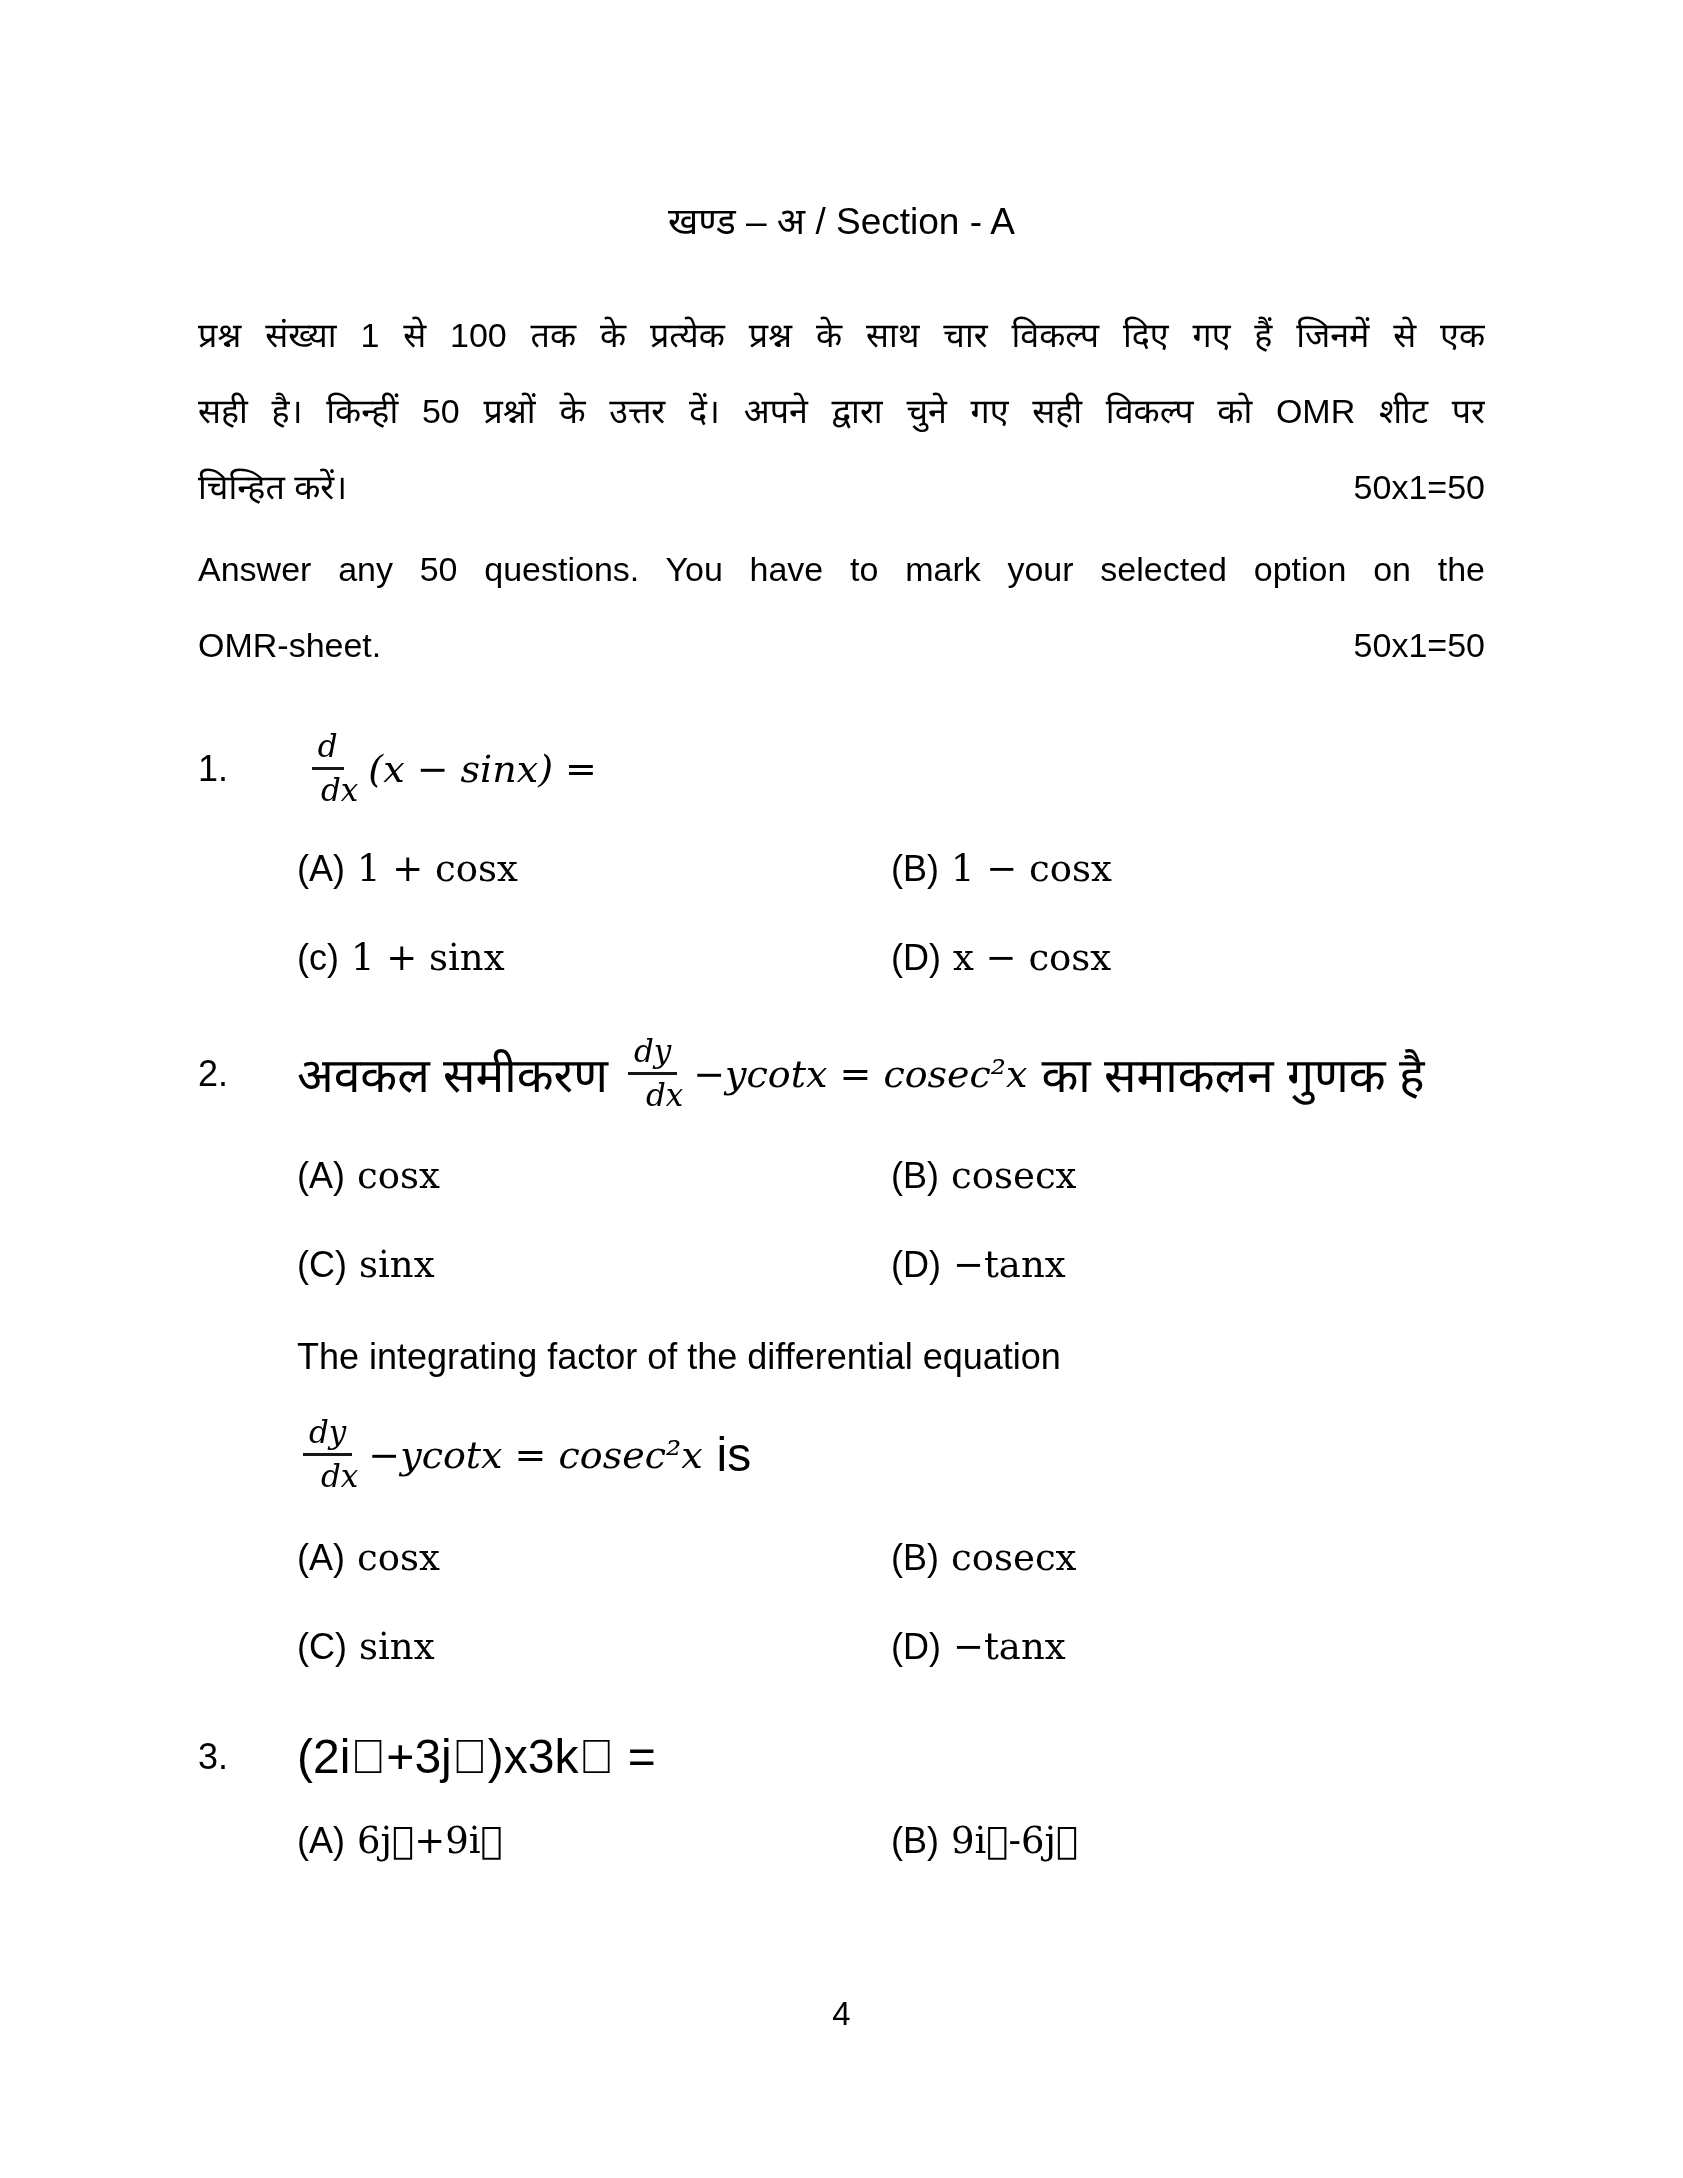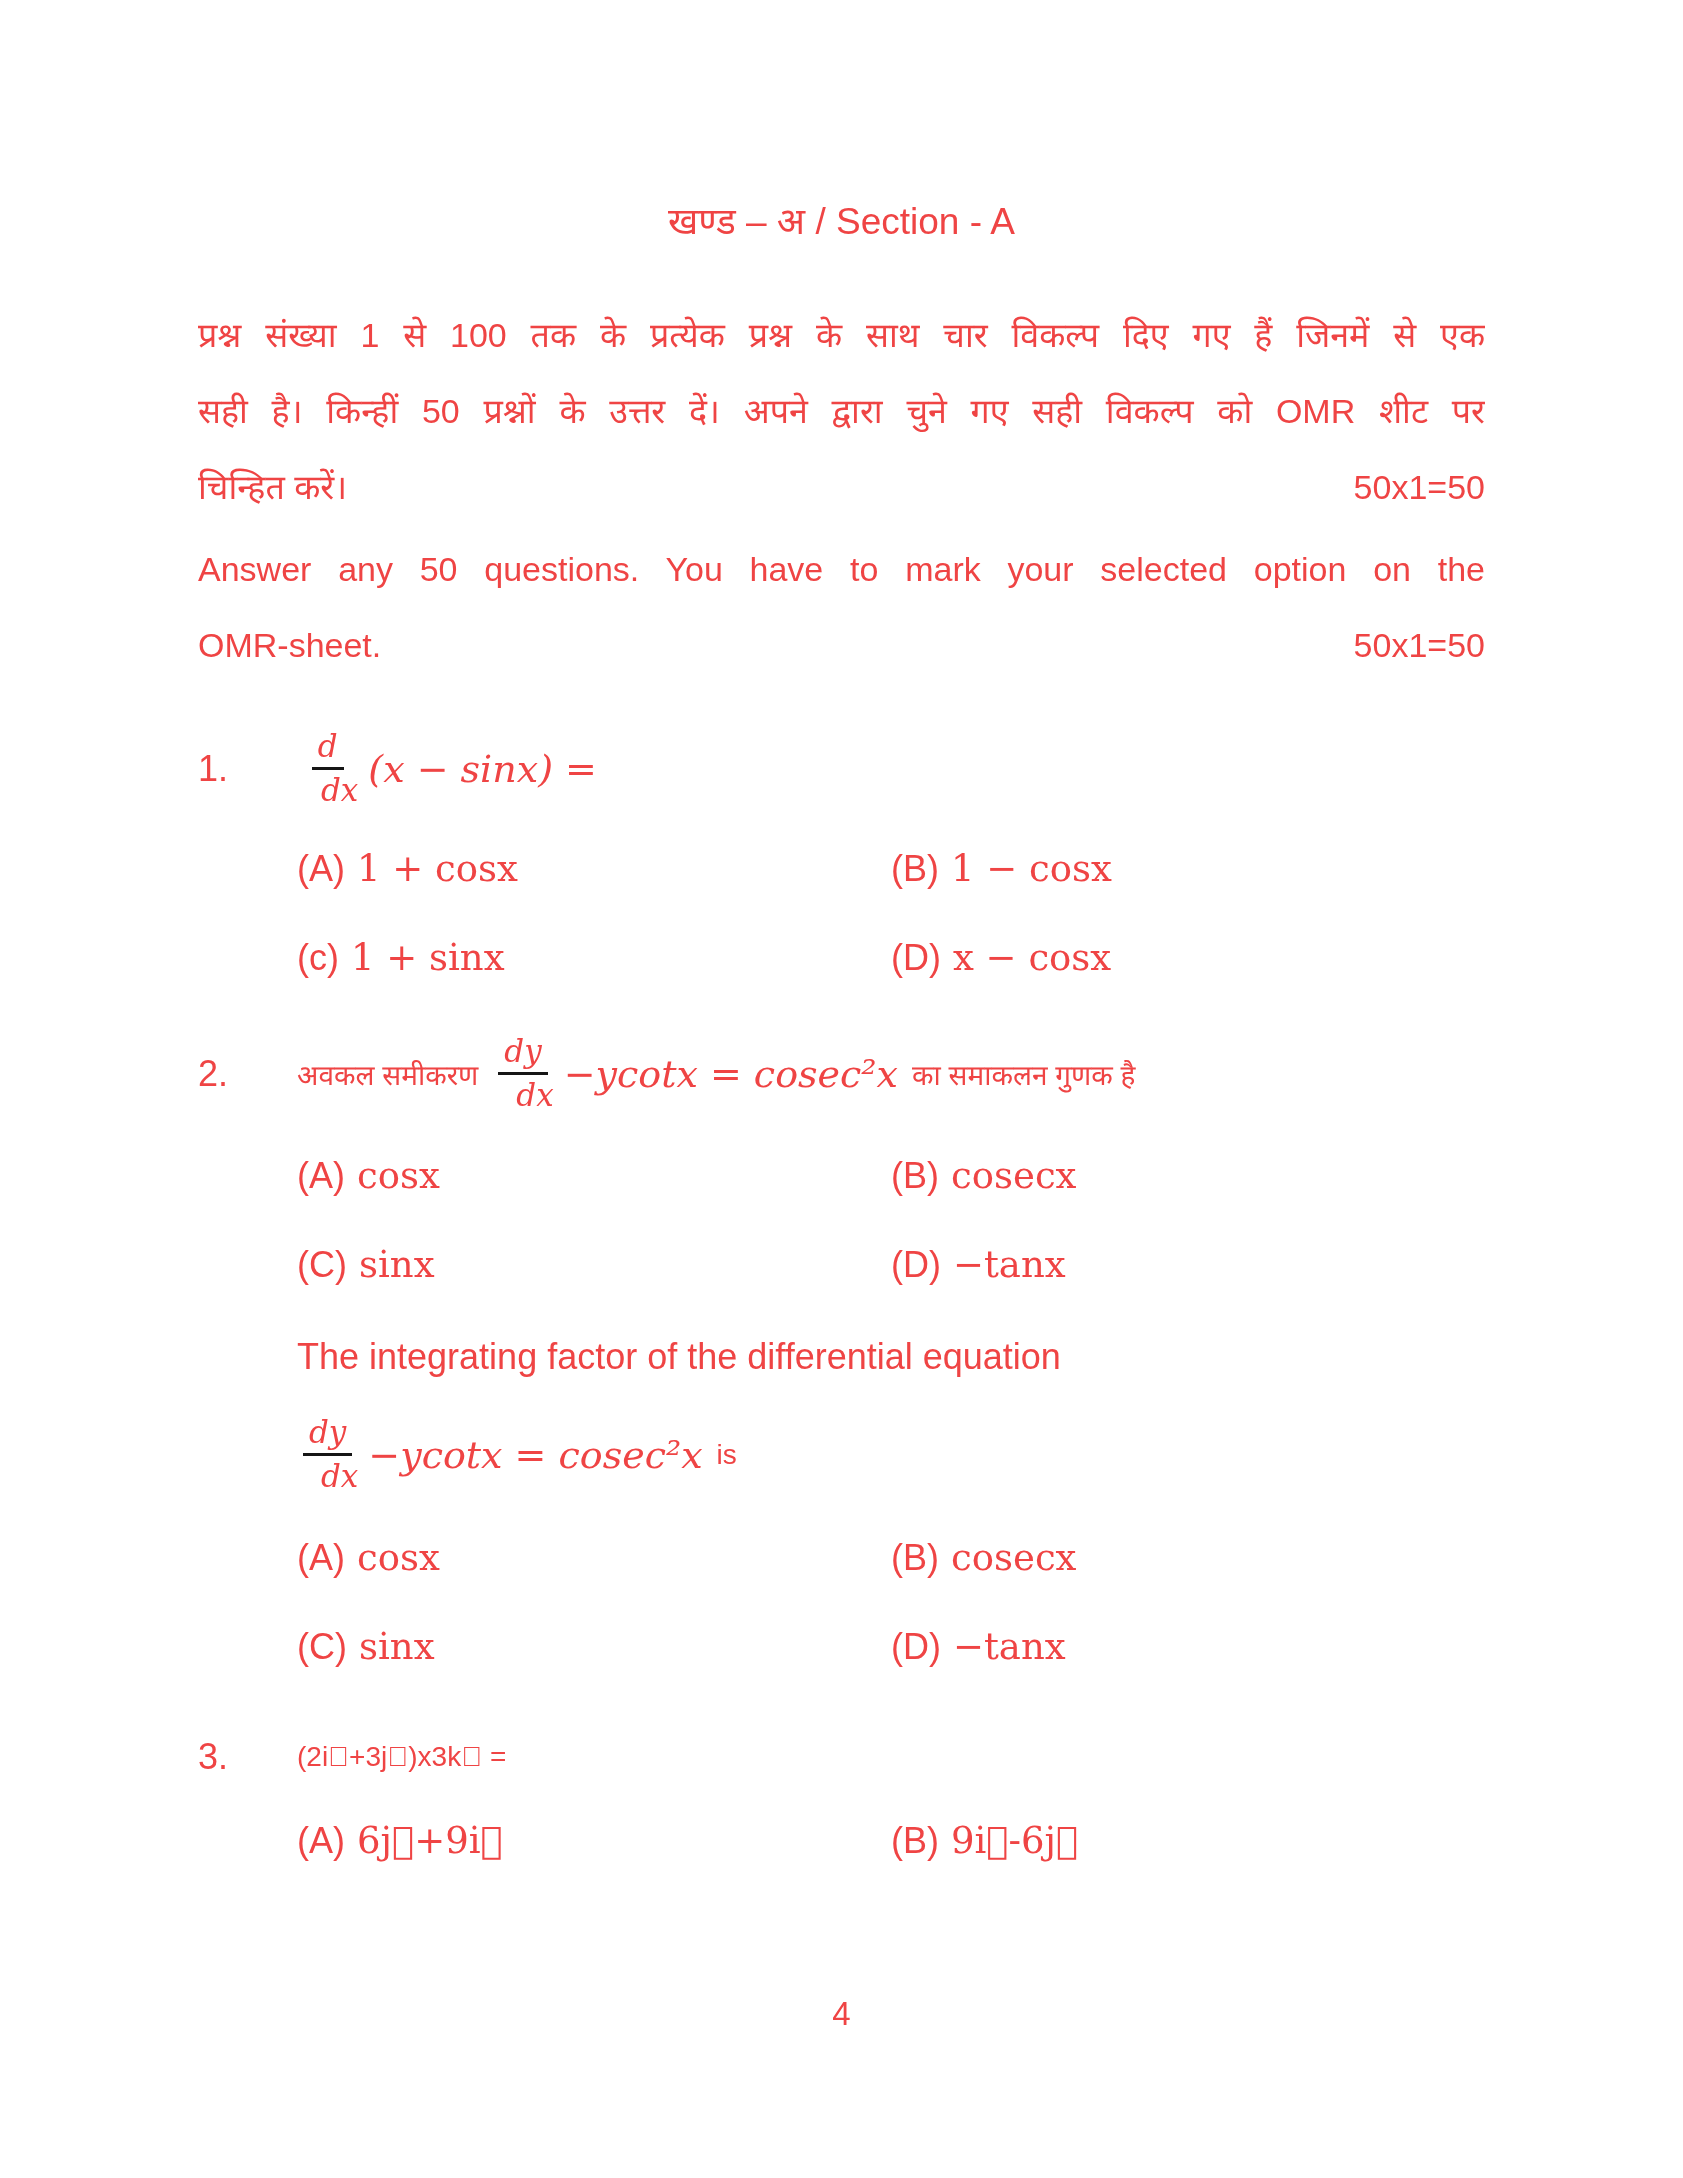--- a/index.html
+++ b/index.html
@@ -1,21 +1,21 @@
 <!DOCTYPE html>
 <html><head>
 <meta charset="utf-8">
 <style>
   html,body { margin:0; padding:0; background:#e8e8e8; }
   .page {
     position:relative;
     width:1683px; height:2178px;
     margin:0 auto;
     background:#ffffff;
-    color:#ef4444;
+    color:#000000;
     font-family:"Liberation Sans", sans-serif;
     overflow:hidden;
   }
   
   .header { padding-top:203px; text-align:center; font-size:37px; }
   .header .hline { line-height:1.0; }
   .header .hline + .hline { margin-top:26px; }
 
   
   .para { margin:0 198px; font-size:34px; }
@@ -29,21 +29,21 @@
   .flexline {
     height:76px; line-height:76px;
     display:flex; justify-content:space-between; align-items:center;text-align:center;
   }
 
   
   .question { display:flex; align-items:center; padding-left:198px; font-size:36px; }
   .qnum { width:99px; flex:none; }
   .qbody { display:flex; align-items:center; flex-wrap:nowrap; }
   .math { font-family:"DejaVu Serif", serif; font-style:italic; font-size:38px; }
-  .upright { font-style:normal; font-family:"Liberation Sans", sans-serif; font-size:28px; }
+  .upright { font-style:normal; font-family:"Liberation Sans", sans-serif; font-size:48px; }
   .frac {
     display:inline-flex; flex-direction:column; align-items:center;
     font-family:"DejaVu Serif", serif; font-style:italic;
     font-size:31px; line-height:1.08; margin:0 10px 0 0; vertical-align:middle;
   }
   .frac .num { padding:0 6px 4px; border-bottom:3px solid #161616; }
   .frac .den { padding-top:4px;margin-left:24px; }
   .gap-l { margin-left:14px; }
   .gap-r { margin-right:14px; }
 

